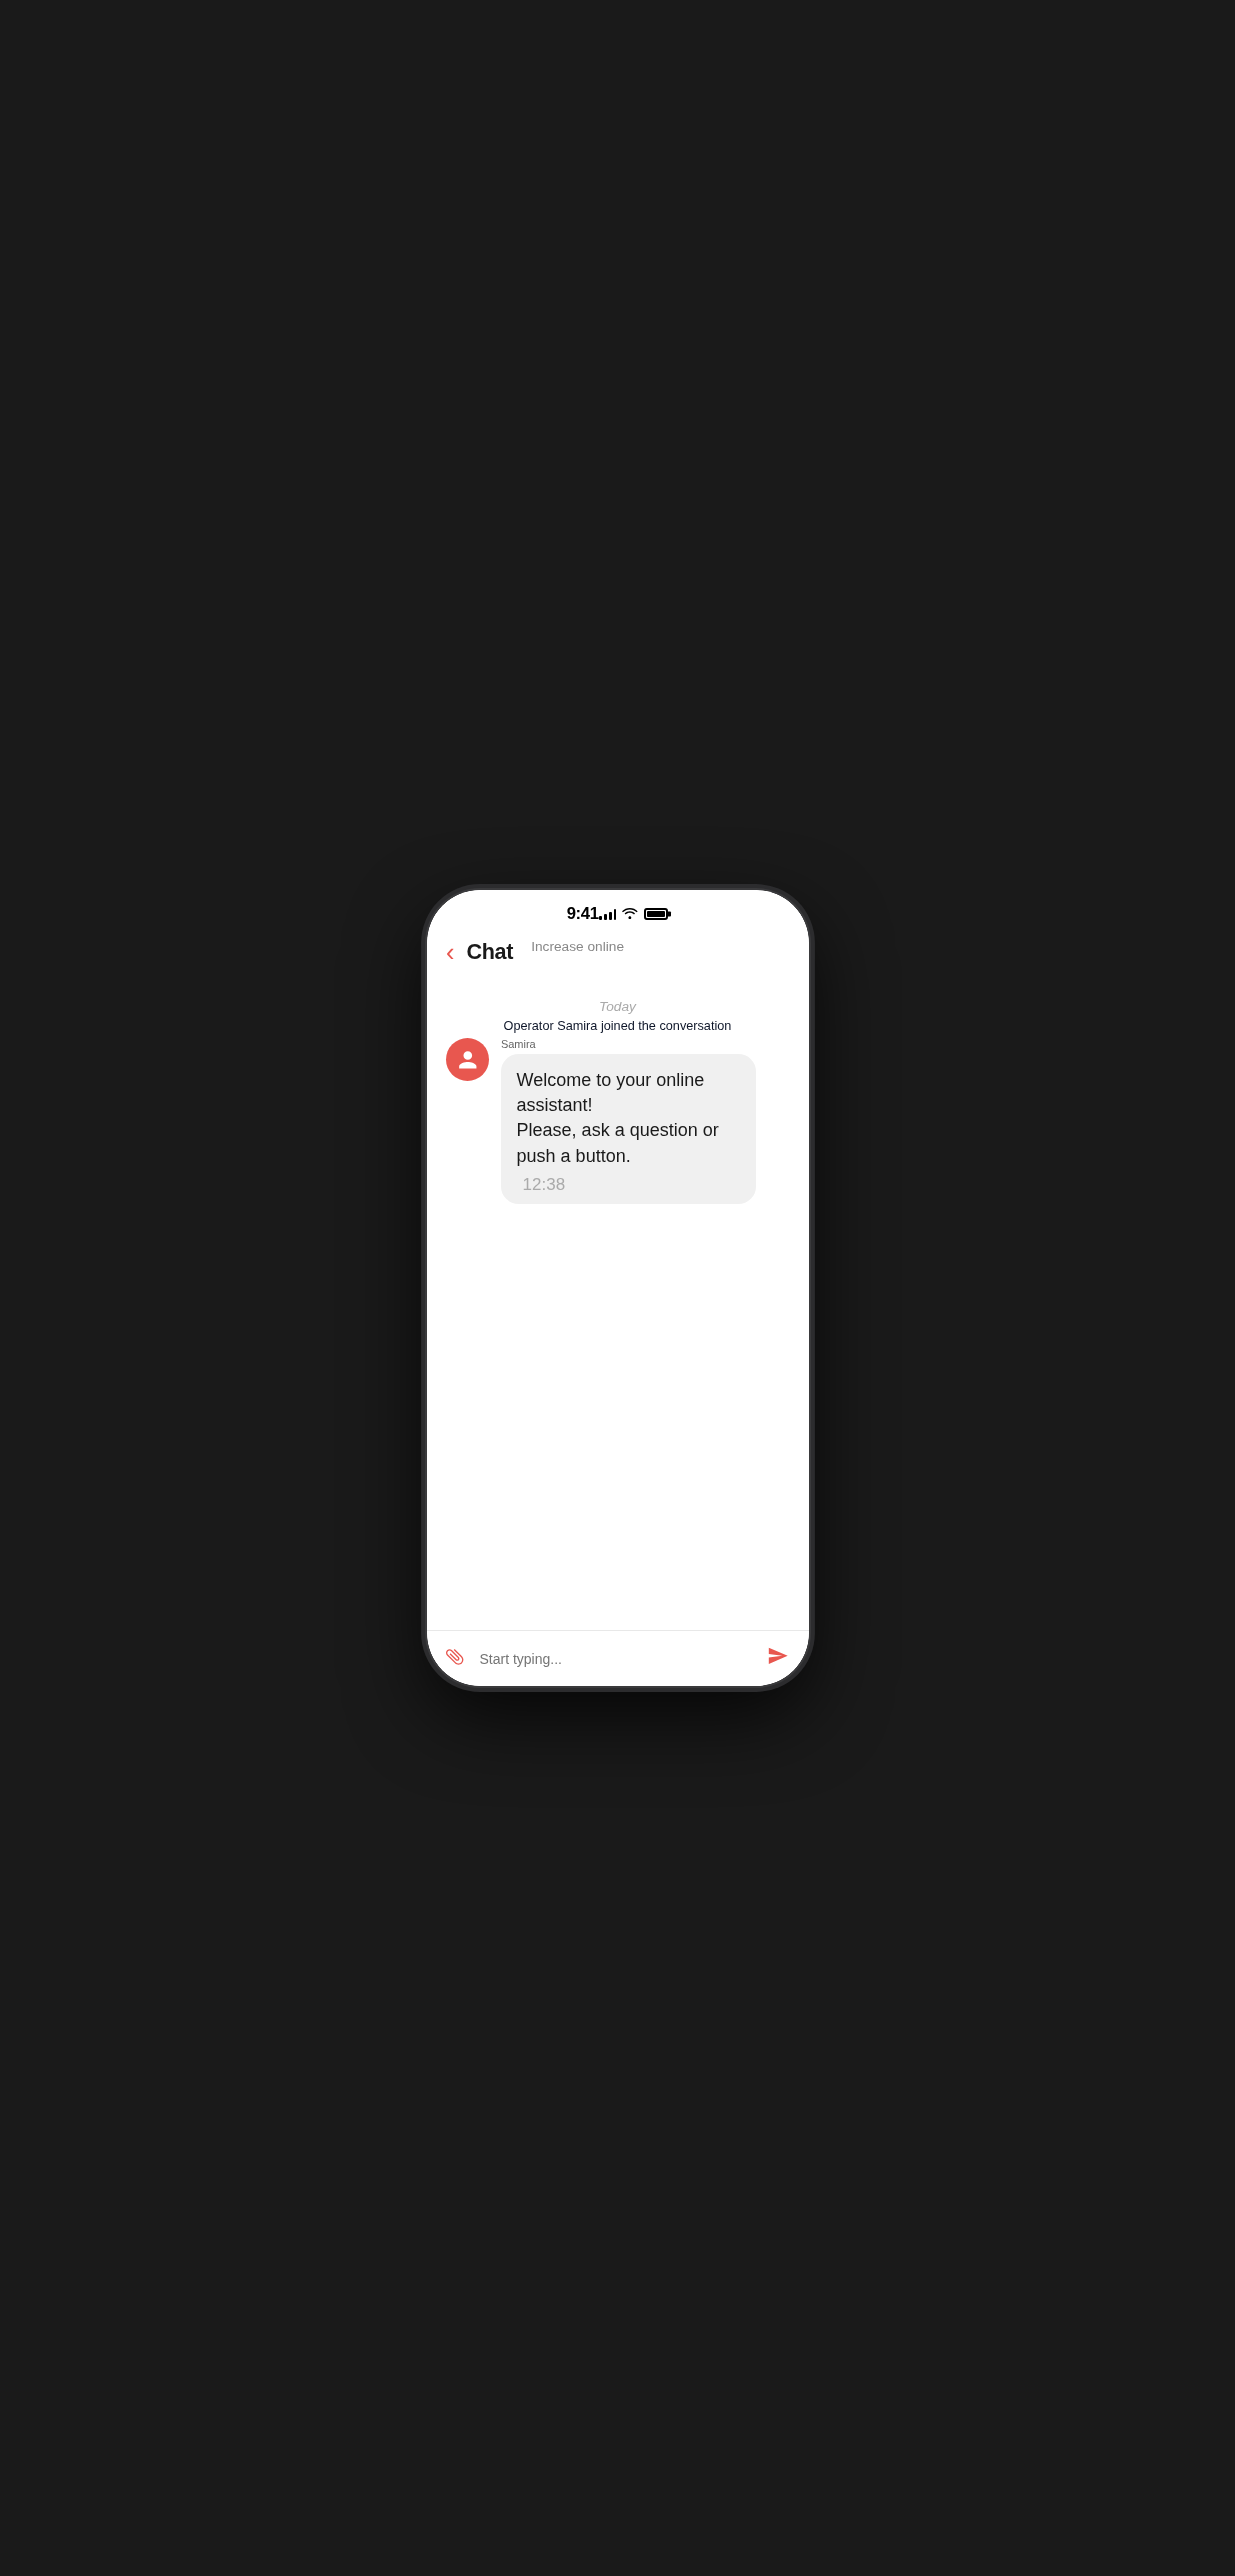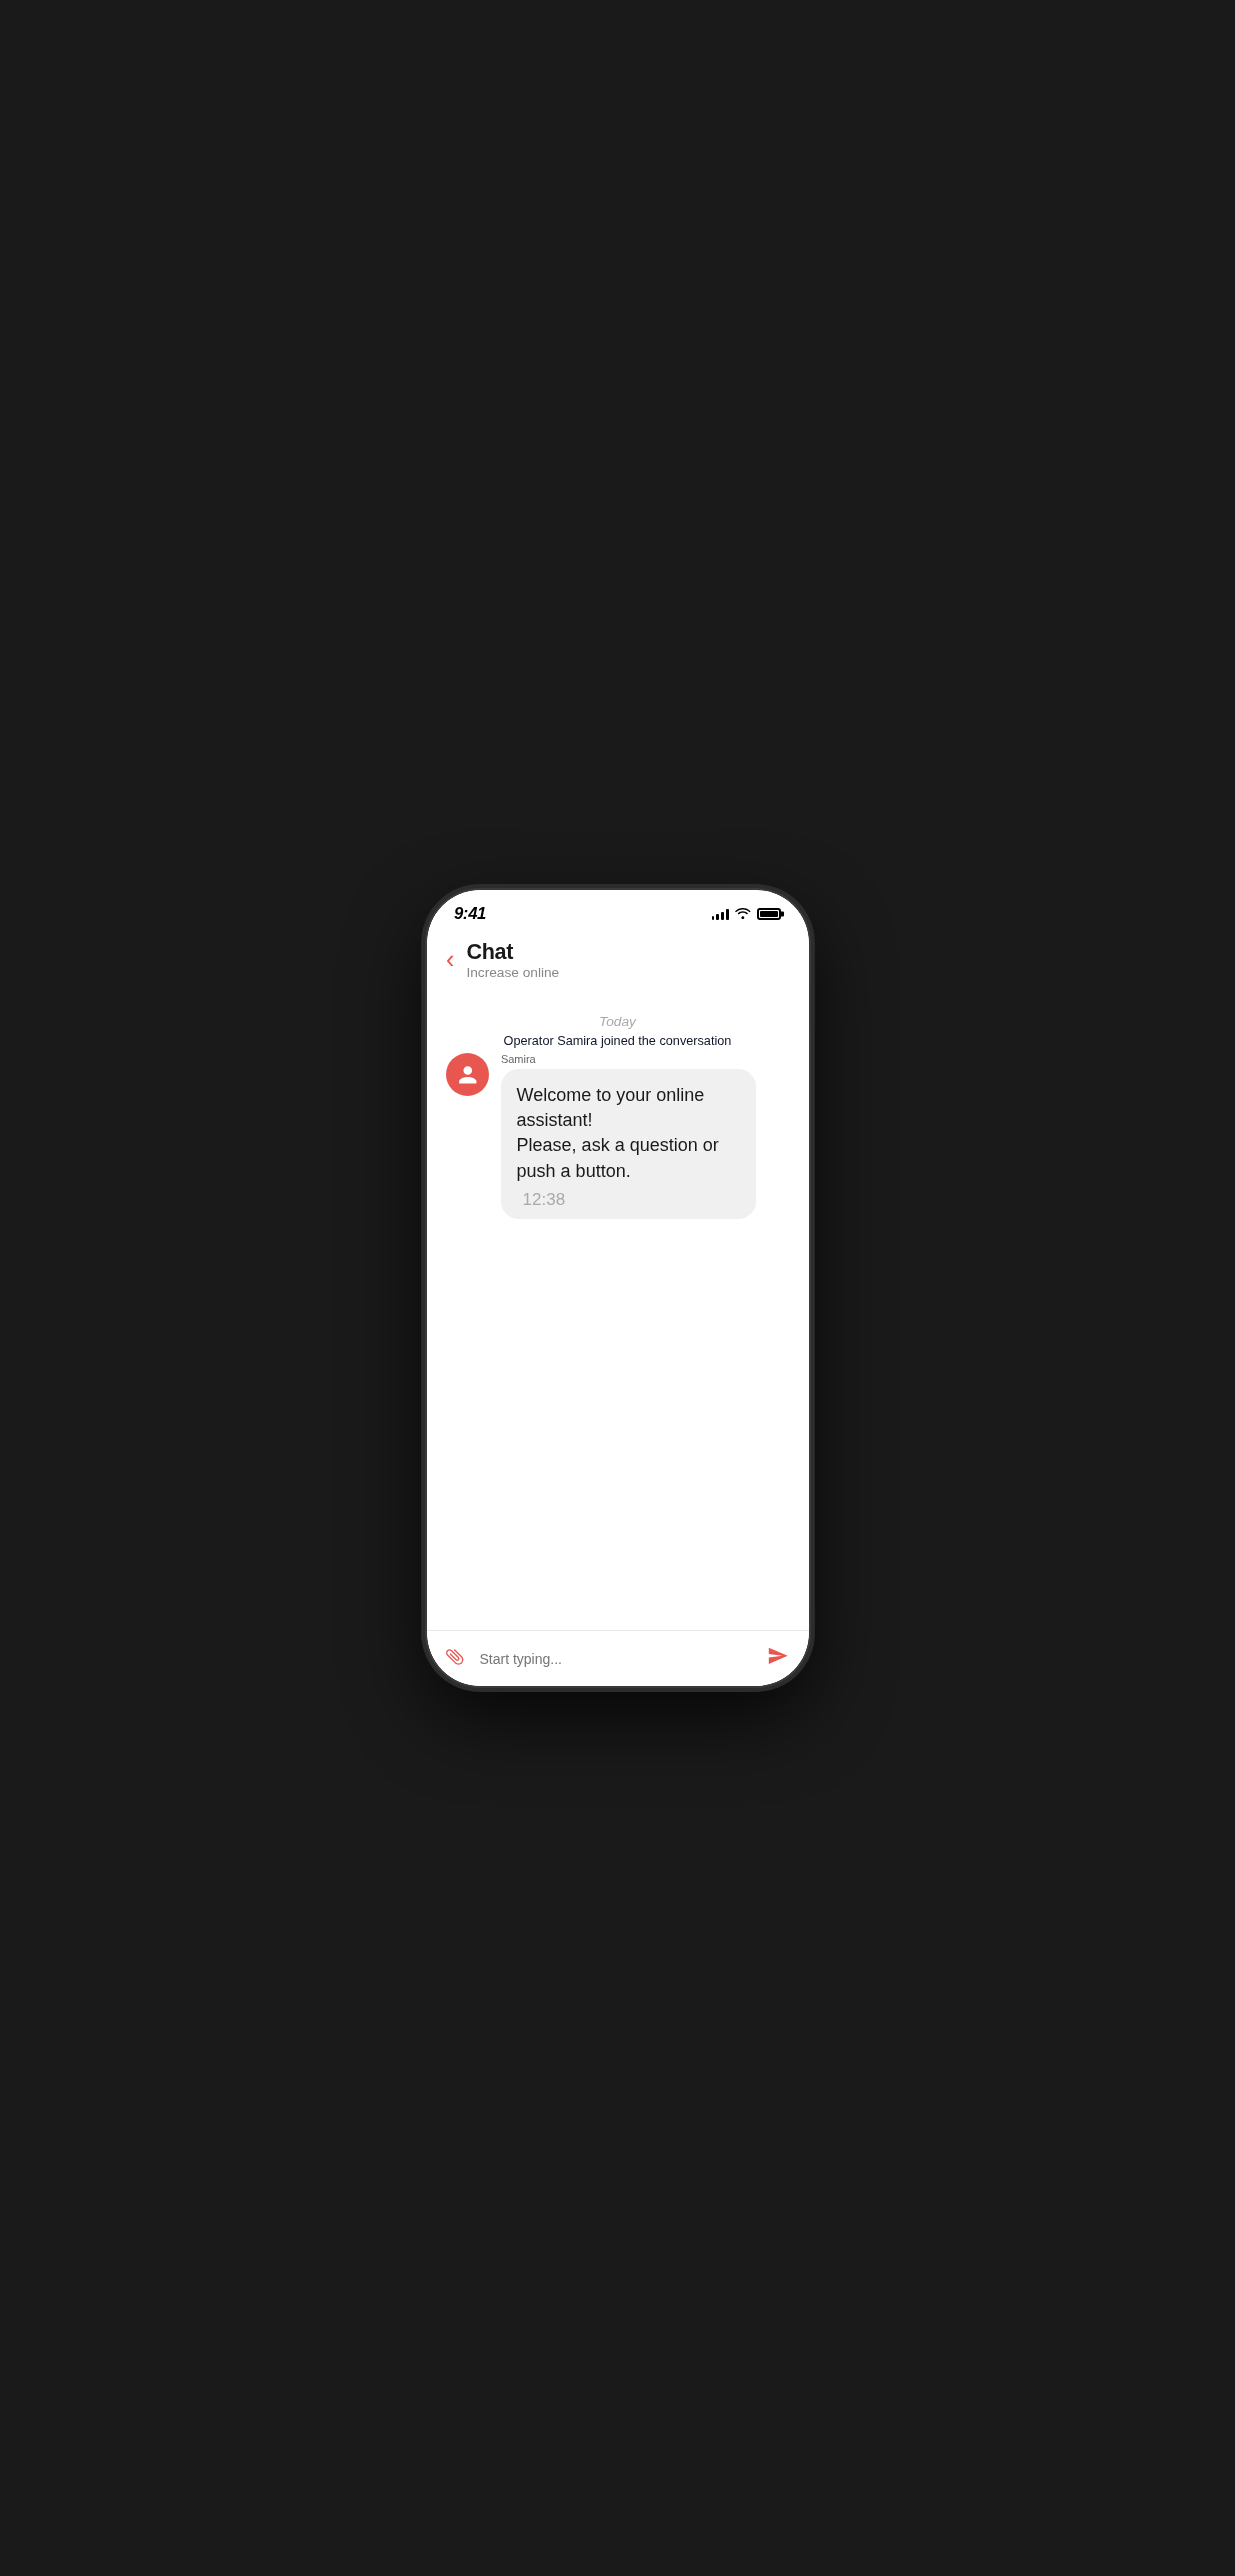--- a/index.html
+++ b/index.html
@@ -35,26 +35,25 @@
       background: #ffffff;
       border-radius: 53px;
       overflow: hidden;
       display: flex;
       flex-direction: column;
     }
 
     
     .status-bar {
       display: flex;
-      justify-content: space-between;
+      justify-content: center;
       align-items: center;
       padding: 13.7px 27.4px 7.8px 27.4px;
       background: #ffffff;
       flex-shrink: 0;
-      font-style: italic;
     }
 
     .status-time {
       font-size: 16.7px;
       font-weight: 700;
       color: #000;
       letter-spacing: -0.3px;
     }
 
     .status-icons {
@@ -124,21 +123,22 @@
       color: #e8574f;
       font-size: 25.5px;
       font-weight: 400;
       margin-right: 11.8px;
       line-height: 1;
       cursor: pointer;
     }
 
     .header-text {
       display: flex;
-      flex-direction: column;
+      flex-direction: row;
+      gap: 18px;
     }
 
     .header-title {
       font-size: 21.6px;
       font-weight: 700;
       color: #1a1a1a;
       letter-spacing: -0.3px;
     }
 
     .header-subtitle {

